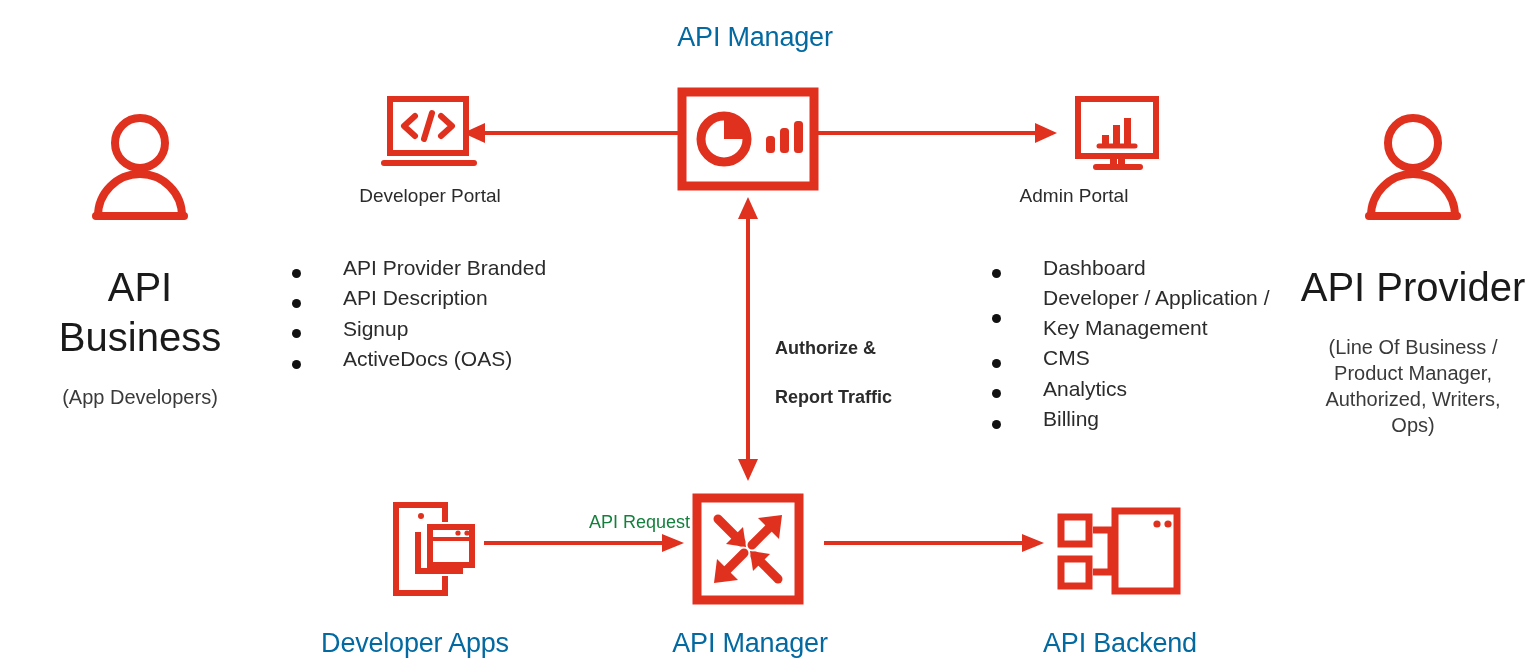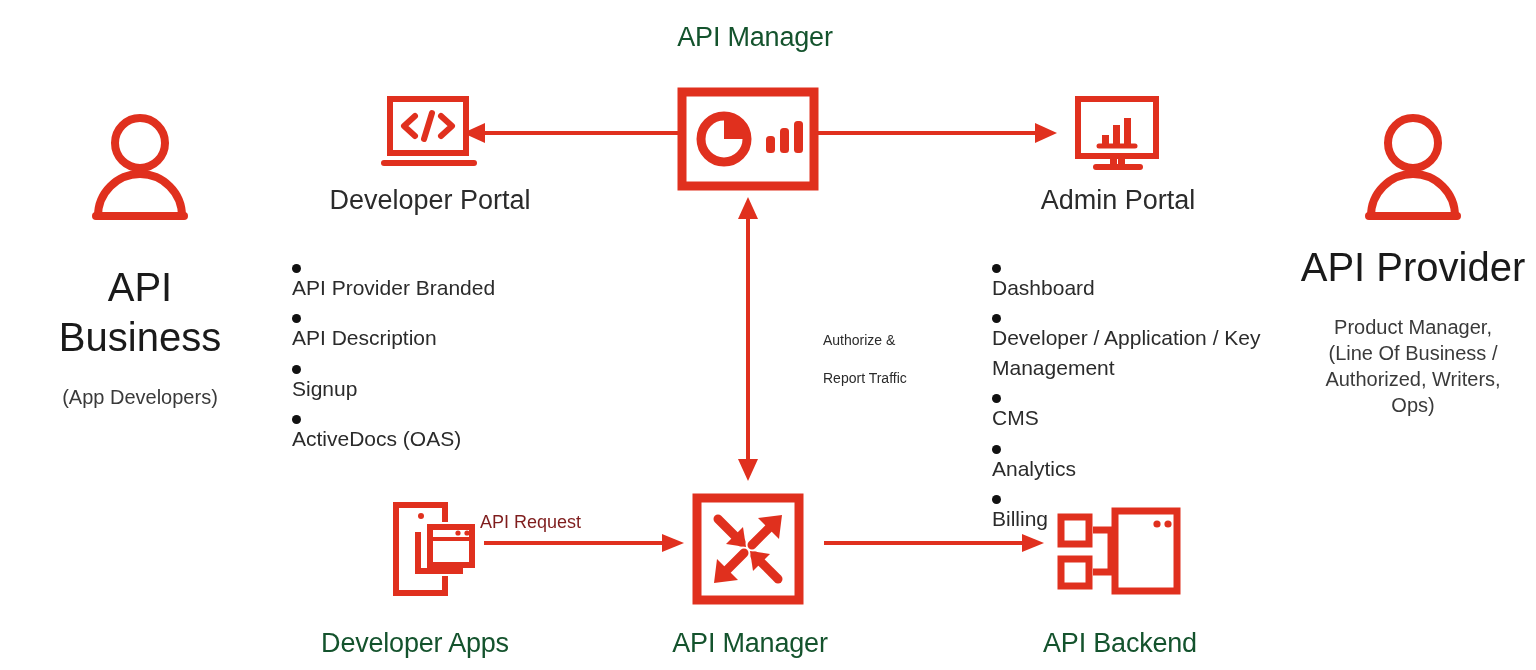--- a/index.html
+++ b/index.html
@@ -13,75 +13,73 @@
   #diagram {
     position: relative;
     width: 1536px;
     height: 670px;
     background: #ffffff;
   }
   .abs { position: absolute; }
 
   
   .title-red {
-    color: #14532d;
+    color: #0369a1;
     font-size: 27px;
     font-weight: 400;
     text-align: center;
     white-space: nowrap;
     letter-spacing: -0.2px;
   }
   .title-dark {
     color: #2b2b2b;
-    font-size: 27px;
+    font-size: 19px;
     font-weight: 400;
     text-align: center;
     white-space: nowrap;
   }
   .actor-name {
     color: #1a1a1a;
     font-size: 40px;
     font-weight: 400;
     text-align: center;
     line-height: 1.25;
   }
   .actor-sub {
     color: #3a3a3a;
     font-size: 20px;
     font-weight: 400;
     text-align: center;
     line-height: 1.3;
   }
   .edge-label {
     color: #2b2b2b;
-    font-size: 14px;
-    font-weight: 400;
+    font-size: 18px;
+    font-weight: 700;
     text-align: center;
     line-height: 1.35;
     white-space: pre-line;
-    margin-left: 48px;
   }
   .edge-label-sm {
-    color: #7f1d1d;
+    color: #15803d;
     font-size: 18px;
     font-weight: 400;
-    text-align: left;
+    text-align: right;
     white-space: nowrap;
   }
 
   
   .bullets { list-style: none; }
   .bullets li {
     display: flex;
-    align-items: flex-start;
+    align-items: center;
     color: #2b2b2b;
     font-size: 21px;
     line-height: 1.40;
     margin-bottom: 1px;
-    flex-direction: column;
   }
   .bullets li .dot {
     flex: 0 0 auto;
     width: 9px; height: 9px;
     border-radius: 50%;
     background: #111;
     margin-top: 11px;
     margin-right: 42px;
   }
   .bullets li .btxt { flex: 1 1 auto; }
@@ -109,24 +107,24 @@
   </div>
 
   <div class="abs" style="left:1300px; top:110px; width:226px;">
     <div style="display:flex; justify-content:center;">
       <svg width="104" height="110" viewBox="0 0 104 110" aria-hidden="true">
         <circle cx="52" cy="33" r="25" fill="none" stroke="#E0301E" stroke-width="8"></circle>
         <path d="M10 106 A42 42 0 0 1 94 106 Z" fill="none" stroke="#E0301E" stroke-width="8" stroke-linejoin="round"></path>
         <line x1="8" y1="106" x2="96" y2="106" stroke="#E0301E" stroke-width="8" stroke-linecap="round"></line>
       </svg>
     </div>
-    <div class="actor-name" style="margin-top:22px;text-align:center;">API Provider</div>
+    <div class="actor-name" style="margin-top:42px;text-align:center;">API Provider</div>
     <div class="actor-sub" style="margin-top:22px;">
+      <div>(Line Of Business /</div>
       <div>Product Manager,</div>
-      <div>(Line Of Business /</div>
       <div>Authorized, Writers,</div>
       <div>Ops)</div>
     </div>
   </div>
 
   <div class="abs title-red" style="left:620px; top:22px; width:270px;">API Manager</div>
 
   <div class="abs" style="left:455px; top:112px;">
     <svg width="240" height="42" viewBox="0 0 240 42">
       <line x1="238" y1="21" x2="26" y2="21" stroke="#E0301E" stroke-width="4"></line>
@@ -192,21 +190,21 @@
       <rect x="30" y="39" width="7" height="10" fill="#E0301E"></rect>
       <rect x="41" y="29" width="7" height="20" fill="#E0301E"></rect>
       <rect x="52" y="22" width="7" height="27" fill="#E0301E"></rect>
       <line x1="27" y1="50" x2="63" y2="50" stroke="#E0301E" stroke-width="5" stroke-linecap="round"></line>
 
       <rect x="38" y="60" width="7" height="9" fill="#E0301E"></rect>
       <rect x="46" y="60" width="7" height="9" fill="#E0301E"></rect>
       <line x1="24" y1="71" x2="68" y2="71" stroke="#E0301E" stroke-width="6" stroke-linecap="round"></line>
     </svg>
   </div>
-  <div class="abs title-dark" style="left:978px; top:185px; width:280px;">Admin Portal</div>
+  <div class="abs title-dark" style="left:934px; top:185px; width:280px;">Admin Portal</div>
 
   <ul class="bullets abs" style="left:992px; top:253px; width:300px;">
     <li>
       <span class="dot"></span>
       <span class="btxt">Dashboard</span>
     </li>
     <li>
       <span class="dot"></span>
       <span class="btxt">Developer / Application / Key Management</span>
     </li>

